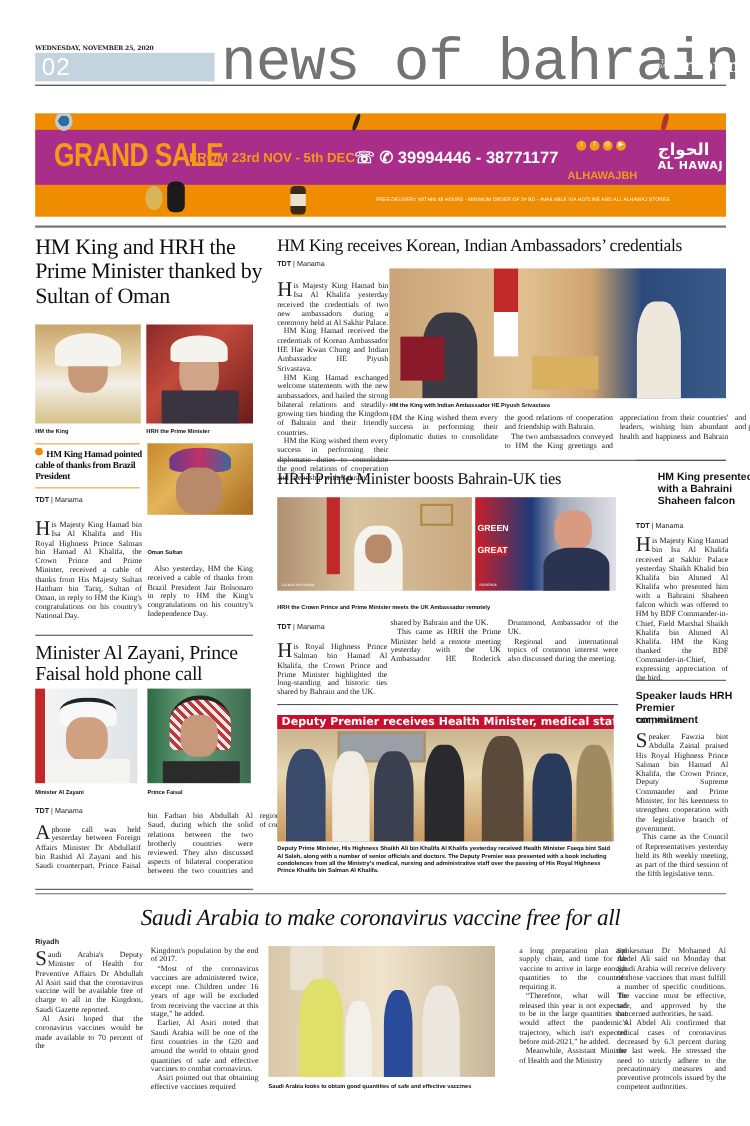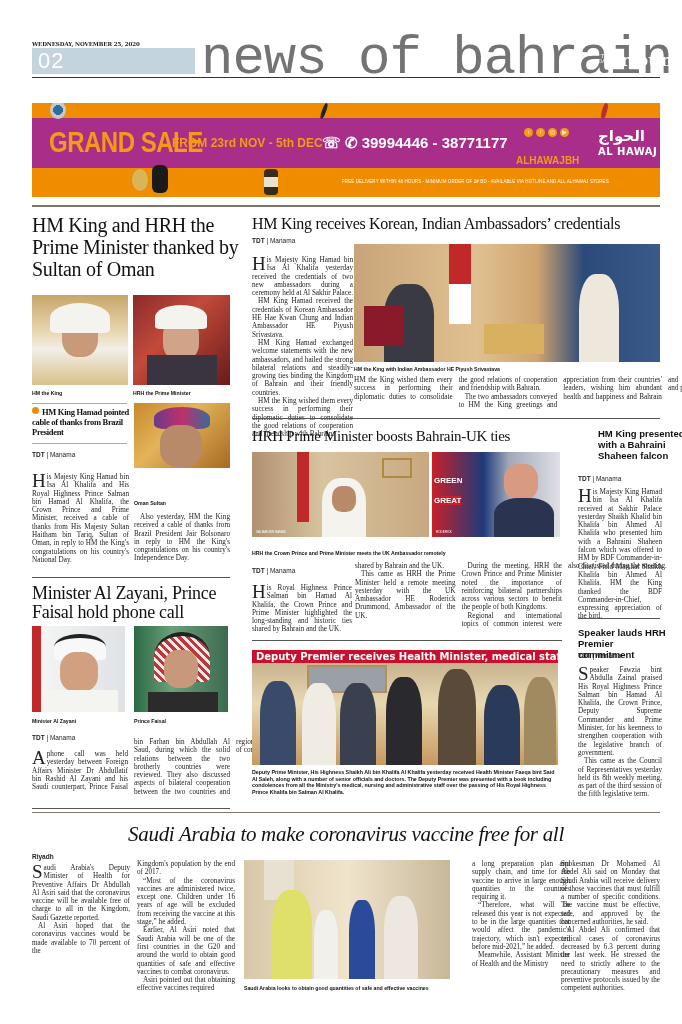--- a/index.html
+++ b/index.html
@@ -186,21 +186,20 @@
   <div class="abs" style="left:4px;top:78px;font-size:3px;color:#fff;font-family:'Liberation Sans',sans-serif;">RODERICK</div>
 </div>
 <div class="abs caption" style="left:252px;top:550px;">HRH the Crown Prince and Prime Minister meets the UK Ambassador remotely</div>
 <div class="abs byline" style="left:252px;top:567px;"><b>TDT</b> | <span>Manama</span></div>
 <div class="abs body" style="left:252px;top:584px;width:100px;">
   <p class="first"><span class="dropcap">H</span><span>is Royal Highness Prince Salman bin Hamad Al Khalifa, the Crown Prince and Prime Minister highlighted the long-standing and historic ties shared by Bahrain and the UK.</span></p>
 </div>
 <div class="abs body col2" style="left:355px;top:562px;width:207px;height:72px;column-gap:6px;">
   <p class="first">shared by Bahrain and the UK.</p>
   <p>This came as HRH the Prime Minister held a remote meeting yesterday with the UK Ambassador HE Roderick Drummond, Ambassador of the UK.</p>
-  <p>During the meeting, HRH the Crown Prince and Prime Minister noted the importance of reinforcing bilateral partnerships across various sectors to benefit the people of both Kingdoms.</p>
   <p>Regional and international topics of common interest were also discussed during the meeting.</p>
 </div>
 
 <div class="abs rule" style="left:252px;top:640px;width:310px;"></div>
 
 <div class="abs" style="left:252px;top:650px;width:306px;height:13px;background:#c8102e;color:#fff;font-family:'DejaVu Sans',sans-serif;font-weight:bold;font-size:10px;line-height:13px;padding-left:4px;white-space:nowrap;overflow:hidden;">Deputy Premier receives Health Minister, medical staff</div>
 <div class="photo" style="left:252px;top:663px;width:306px;height:102px;background:linear-gradient(#c8b490,#e8d8b0 40%,#c89860);">
   <div style="position:absolute;left:55px;top:2px;width:80px;height:28px;background:#9aa0a6;border:2px solid #b09060;"></div>
   <div style="position:absolute;left:8px;top:18px;width:36px;height:84px;border-radius:40% 40% 0 0;background:#3a4a6a;"></div>
   <div style="position:absolute;left:50px;top:20px;width:34px;height:82px;border-radius:40% 40% 0 0;background:#f0ece4;"></div>

